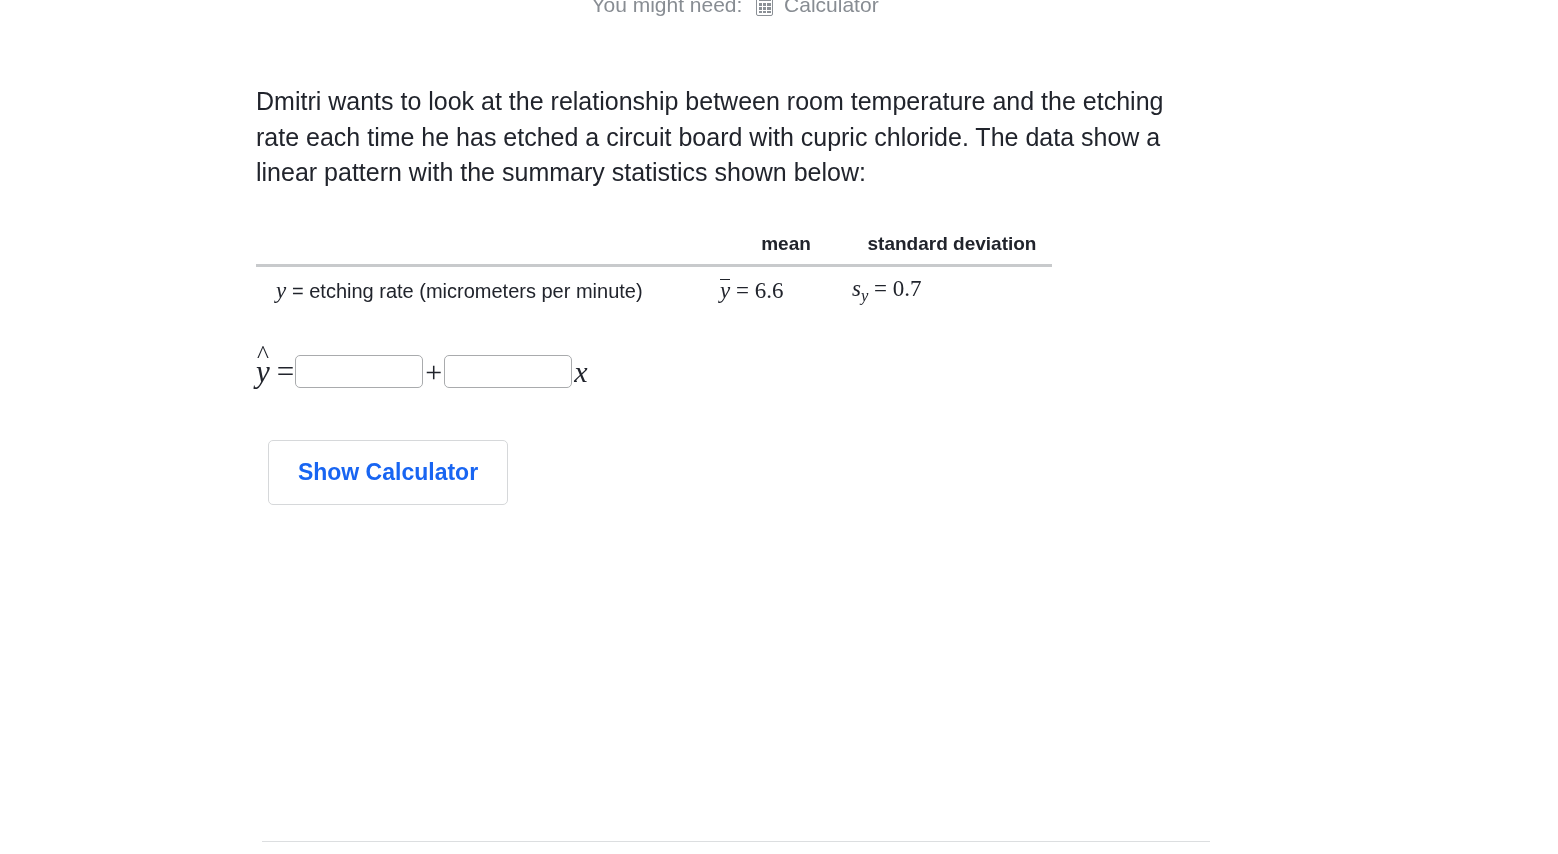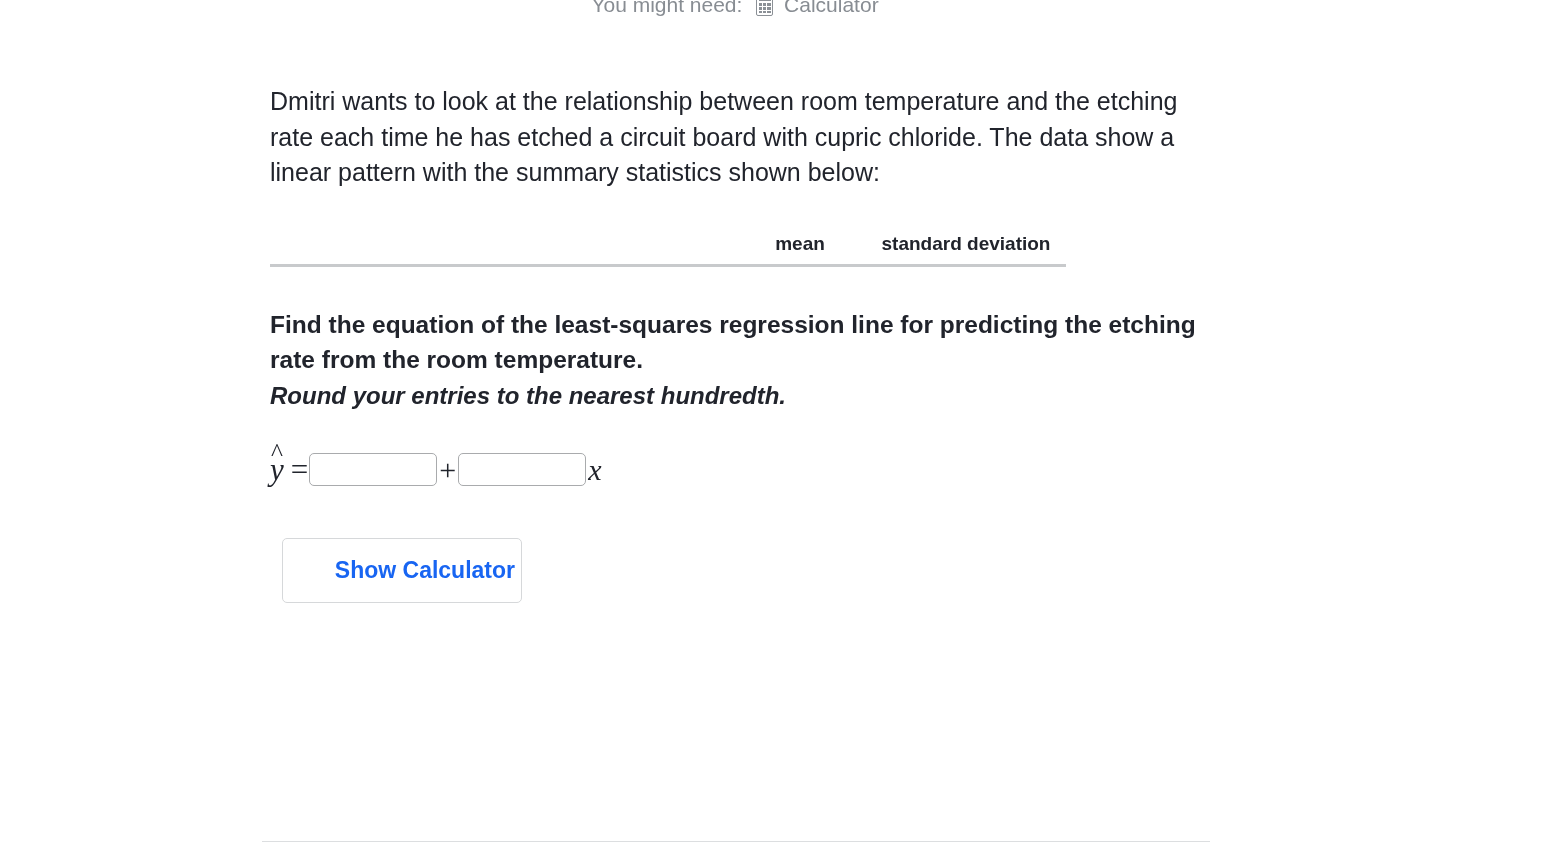--- a/index.html
+++ b/index.html
@@ -59,21 +59,21 @@
     gap: 1px;
   }
   .calc-icon .calc-keys i {
     background: #8b9096;
     display: block;
   }
 
   
   .content {
     position: absolute;
-    left: 270px;
+    left: 256px;
     top: 84px;
     width: 960px;
   }
 
   .prompt {
     font-size: 25px;
     line-height: 35.5px;
     color: #21242c;
     margin: 0;
     width: 945px;
@@ -232,21 +232,20 @@
     height: 65px;
     border: 1px solid #d6d8da;
     border-radius: 5px;
     background: #ffffff;
     color: #1865f2;
     font-family: "Liberation Sans", sans-serif;
     font-size: 23px;
     font-weight: bold;
     cursor: pointer;
     padding: 6px;
-    text-align: right;
   }
 
   
   .divider {
     position: absolute;
     left: 262px;
     top: 841px;
     width: 948px;
     height: 1px;
     background: #dcdee0;
@@ -282,28 +281,35 @@
   
   <table class="stats-table">
     <thead>
       <tr>
         <th class="col-label"></th>
         <th class="col-mean">mean</th>
         <th class="col-sd">standard deviation</th>
       </tr>
     </thead>
     <tbody>
+      <tr>
+        <td class="cell-label">
+          <span class="m"><i>y</i> <span class="desc">= etching rate (micrometers per minute)</span></span>
+        </td>
+        <td>
+          <span class="m"><span class="ov mi">y</span> <span>= 6.6</span></span>
+        </td>
+        <td>
+          <span class="m"><i>s</i><span class="sub">y</span> <span>= 0.7</span></span>
+        </td>
+      </tr>
     </tbody>
   </table>
 
   
-  <div class="instruction">
-    <span>Find the equation of the least-squares regression line for predicting the etching rate from the room temperature.</span>
-    <div class="round-note">Round your entries to the nearest hundredth.</div>
-  </div>
 
   
   <div class="answer-row">
     <span class="ans-math"><span class="hat">y</span></span>
     <span class="eq">=</span>
     <input class="ans-input" type="text" value="" style="">
     <span class="plus">+</span>
     <input class="ans-input" type="text" value="" style="">
     <span class="xvar">x</span>
   </div>

